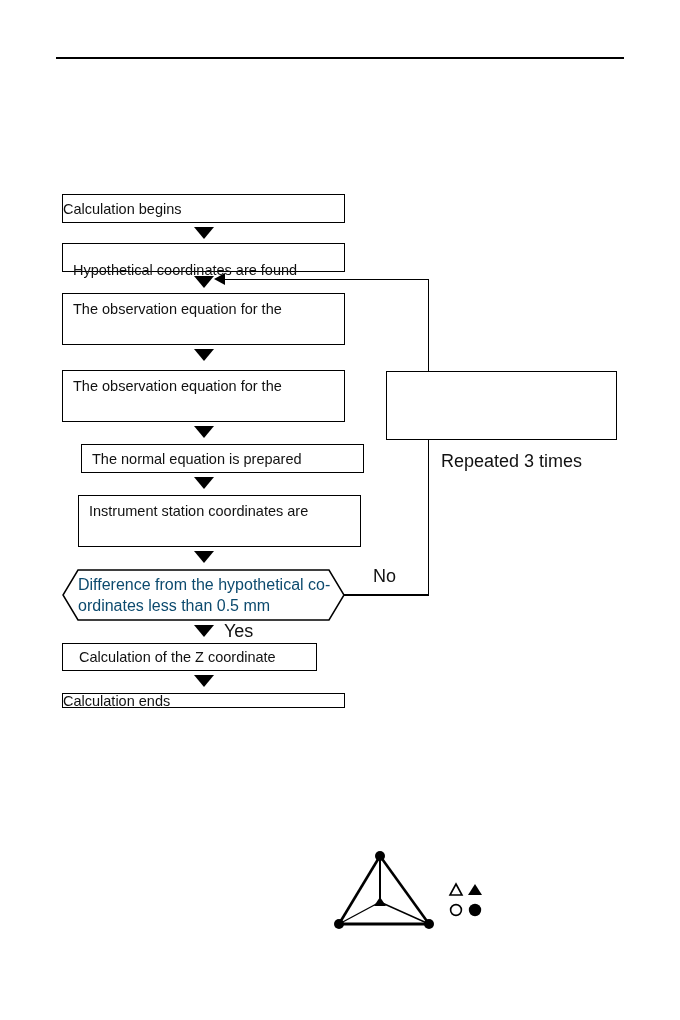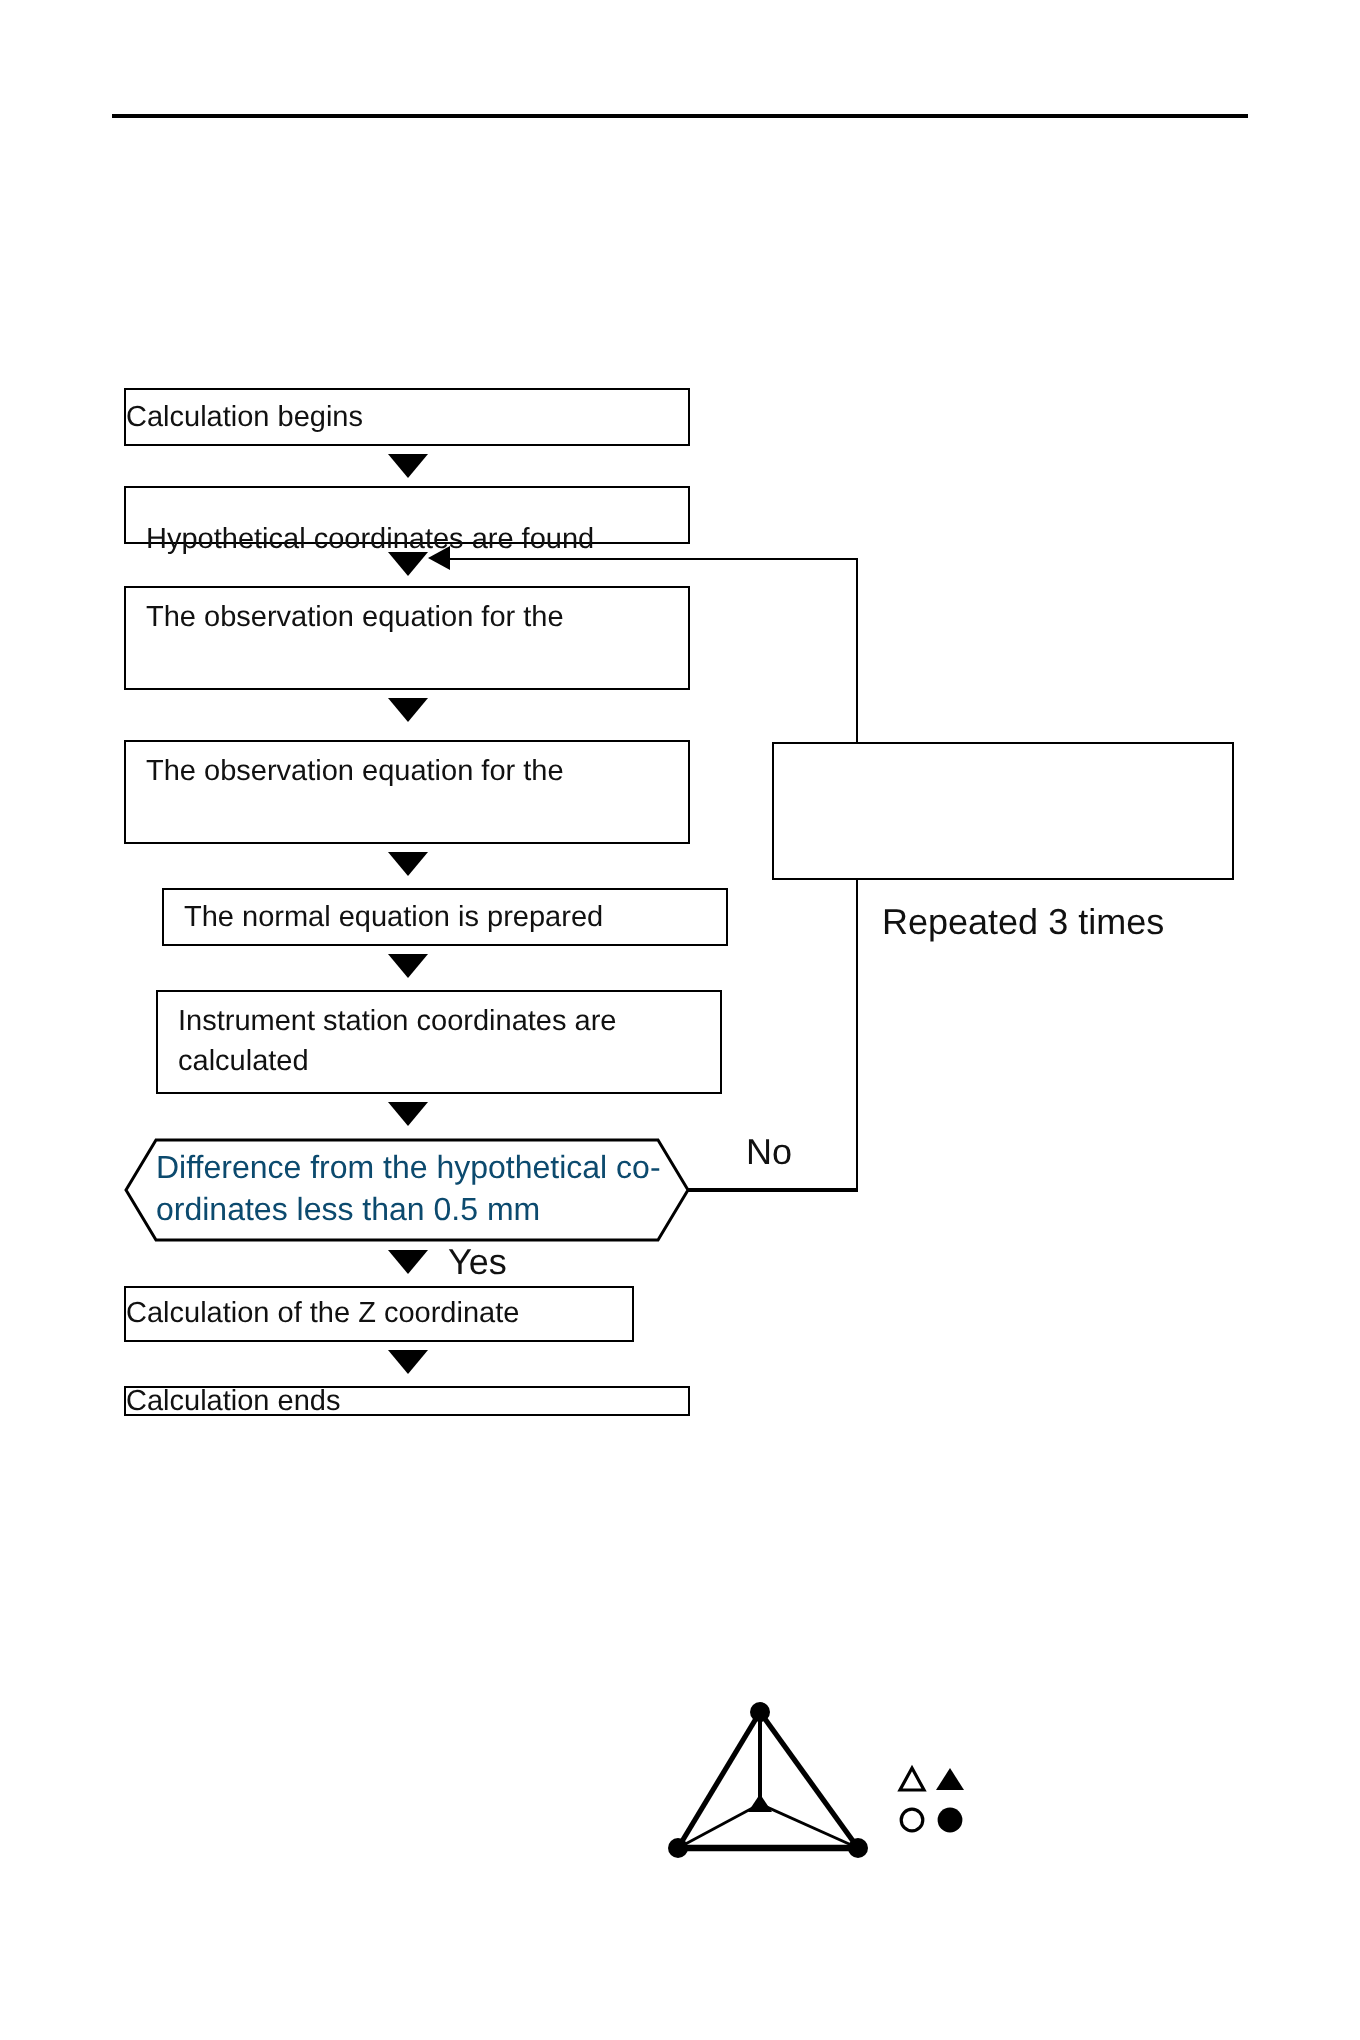--- a/index.html
+++ b/index.html
@@ -136,38 +136,37 @@
     </div>
     <div class="arrow-down" style="left:194px; top:426px;"></div>
 
     <div class="fc-box left-text" style="left:62px; top:444px; width:283px; height:29px; padding-top:4px;margin-left:19px;">
       <span class="txt">The normal equation is prepared</span>
     </div>
     <div class="arrow-down" style="left:194px; top:477px;"></div>
 
     <div class="fc-box left-text" style="left:62px; top:495px; width:283px; height:52px;margin-left:16px;">
       <span class="txt">Instrument station coordinates are</span>
-      <span class="txt">calculated</span>
     </div>
     <div class="arrow-down" style="left:194px; top:551px;"></div>
 
     <div class="hexwrap" style="left:62px; top:569px; width:283px; height:52px;">
       <svg width="283" height="52" viewBox="0 0 283 52">
         <polygon points="16,1 267,1 282,26 267,51 16,51 1,26" fill="#ffffff" stroke="#000000" stroke-width="1.5"></polygon>
       </svg>
       <div class="hextext">
         <span class="txt">Difference from the hypothetical co-</span>
         <span class="txt">ordinates less than 0.5 mm</span>
       </div>
     </div>
 
     <div class="arrow-down" style="left:194px; top:625px;"></div>
     <div class="label" style="left:224px; top:622px;">Yes</div>
 
-    <div class="fc-box center-text" style="left:62px; top:643px; width:255px; height:28px;">
+    <div class="fc-box center-text" style="left:62px; top:643px; width:255px; height:28px;padding-left:16px;">
       <span class="txt">Calculation of the Z coordinate</span>
     </div>
     <div class="arrow-down" style="left:194px; top:675px;"></div>
 
     <div class="fc-box center-text" style="left:62px; top:693px; width:283px; height:15px;">
       <span class="txt">Calculation ends</span>
     </div>
 
     <div class="conn-line" style="left:344px; top:594px; width:85px; height:1.6px;"></div>
 

